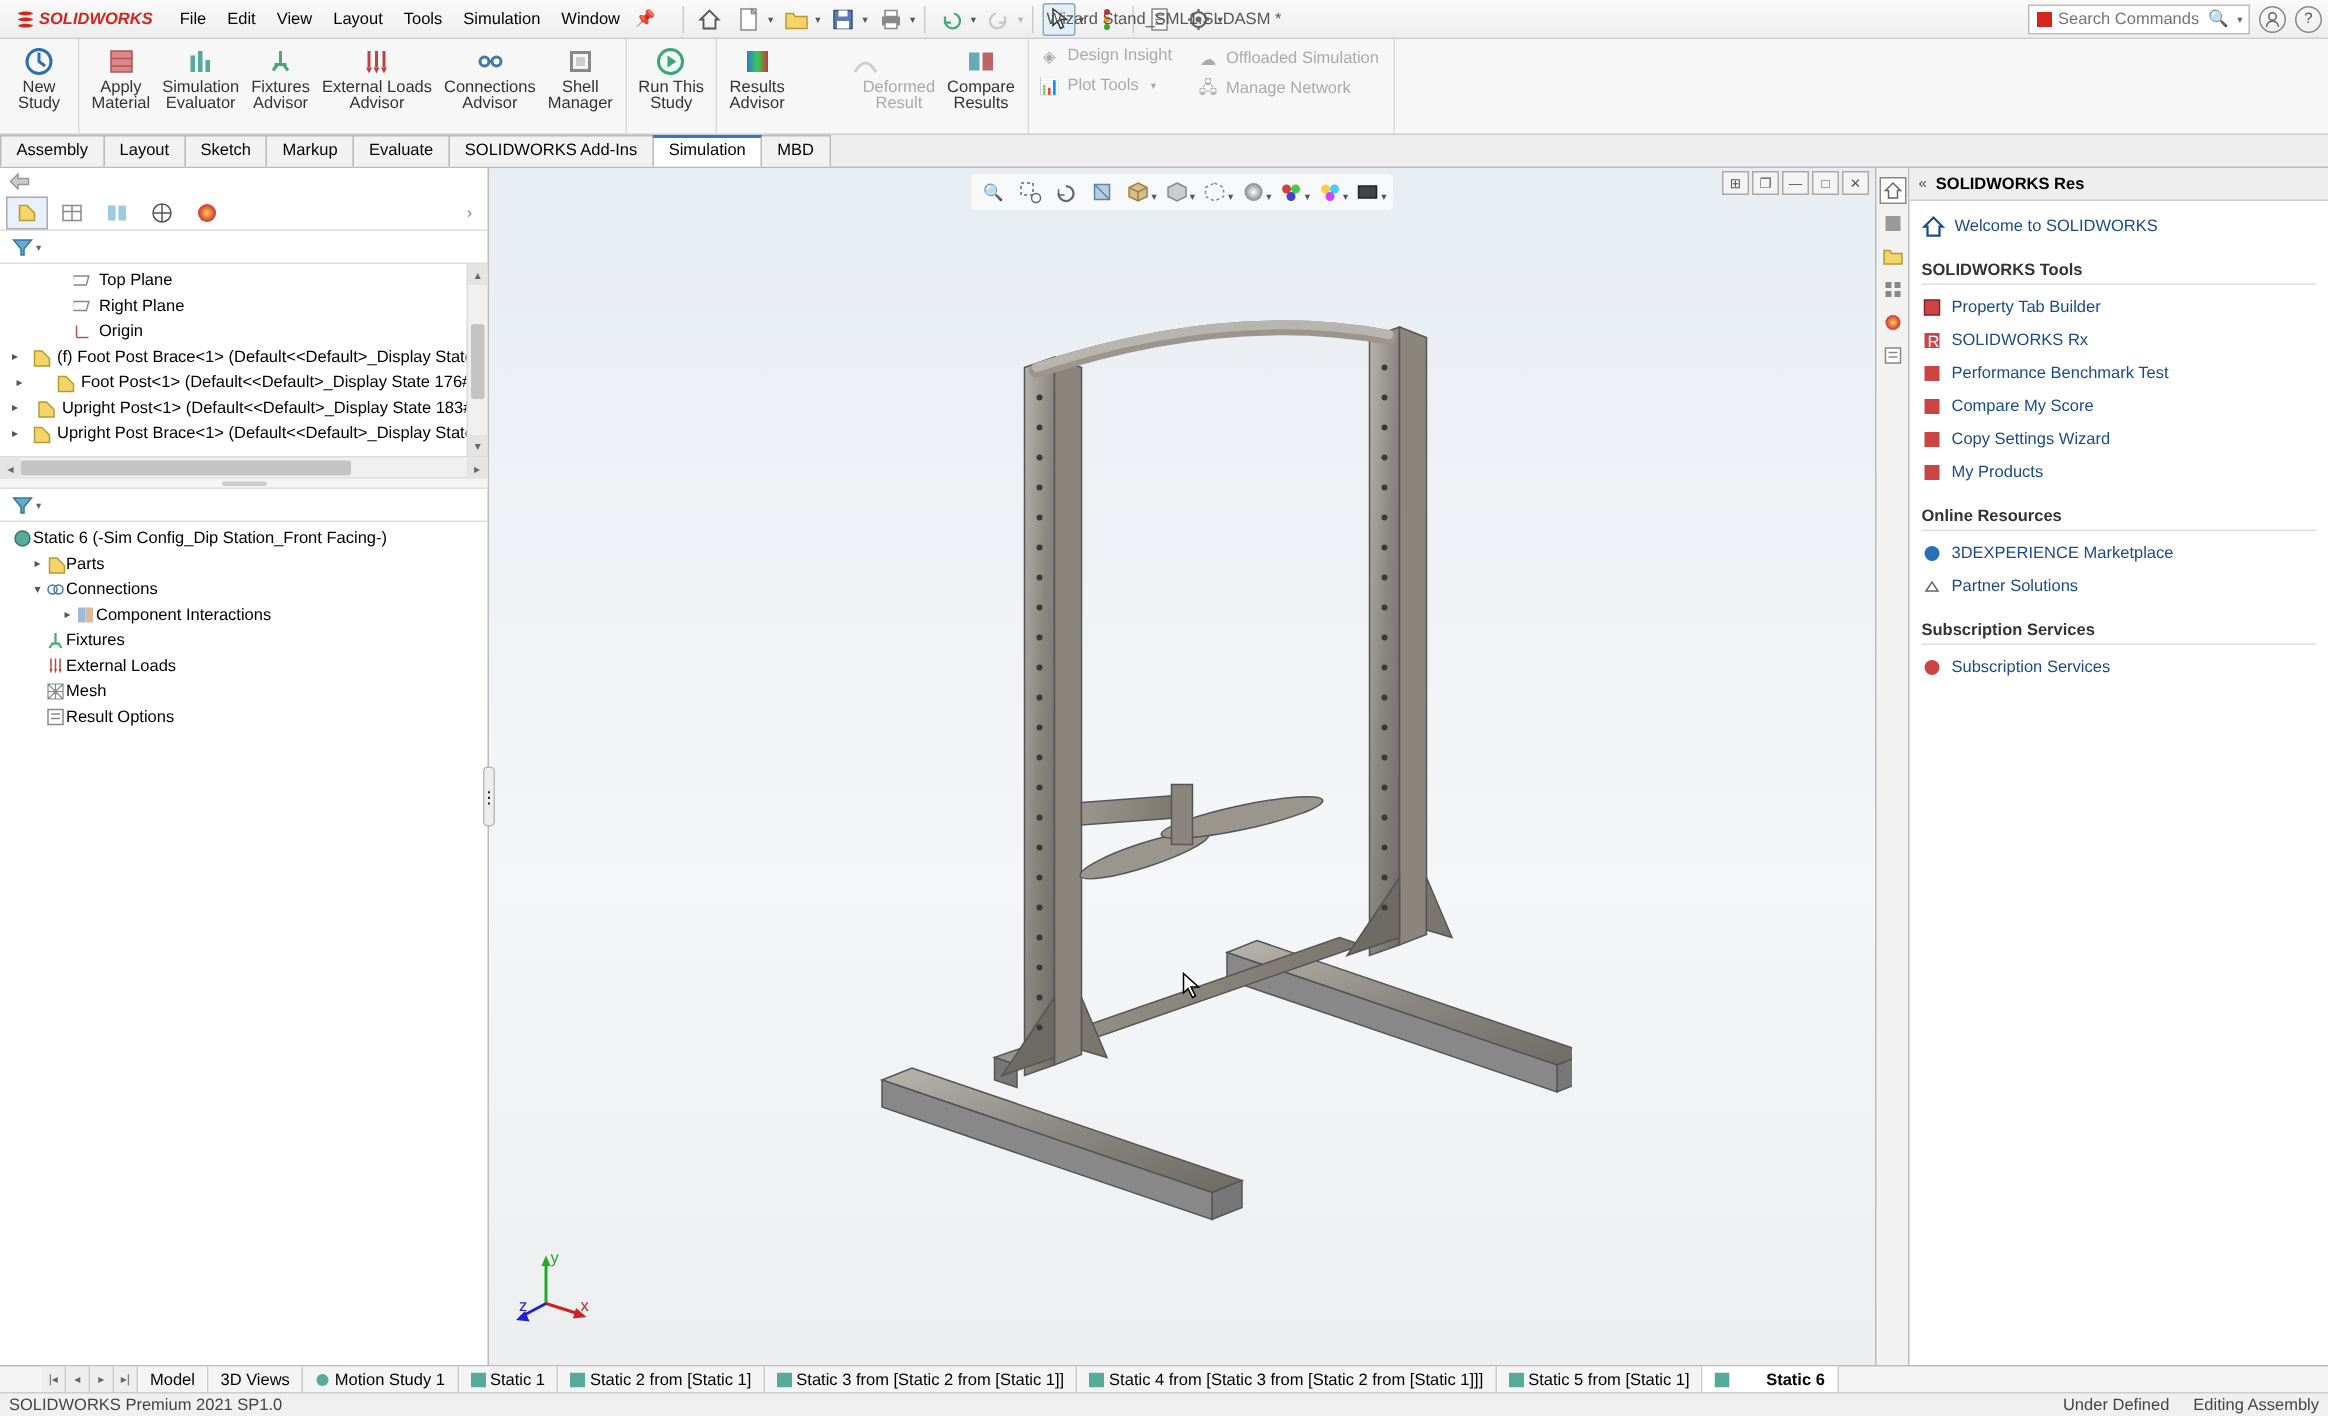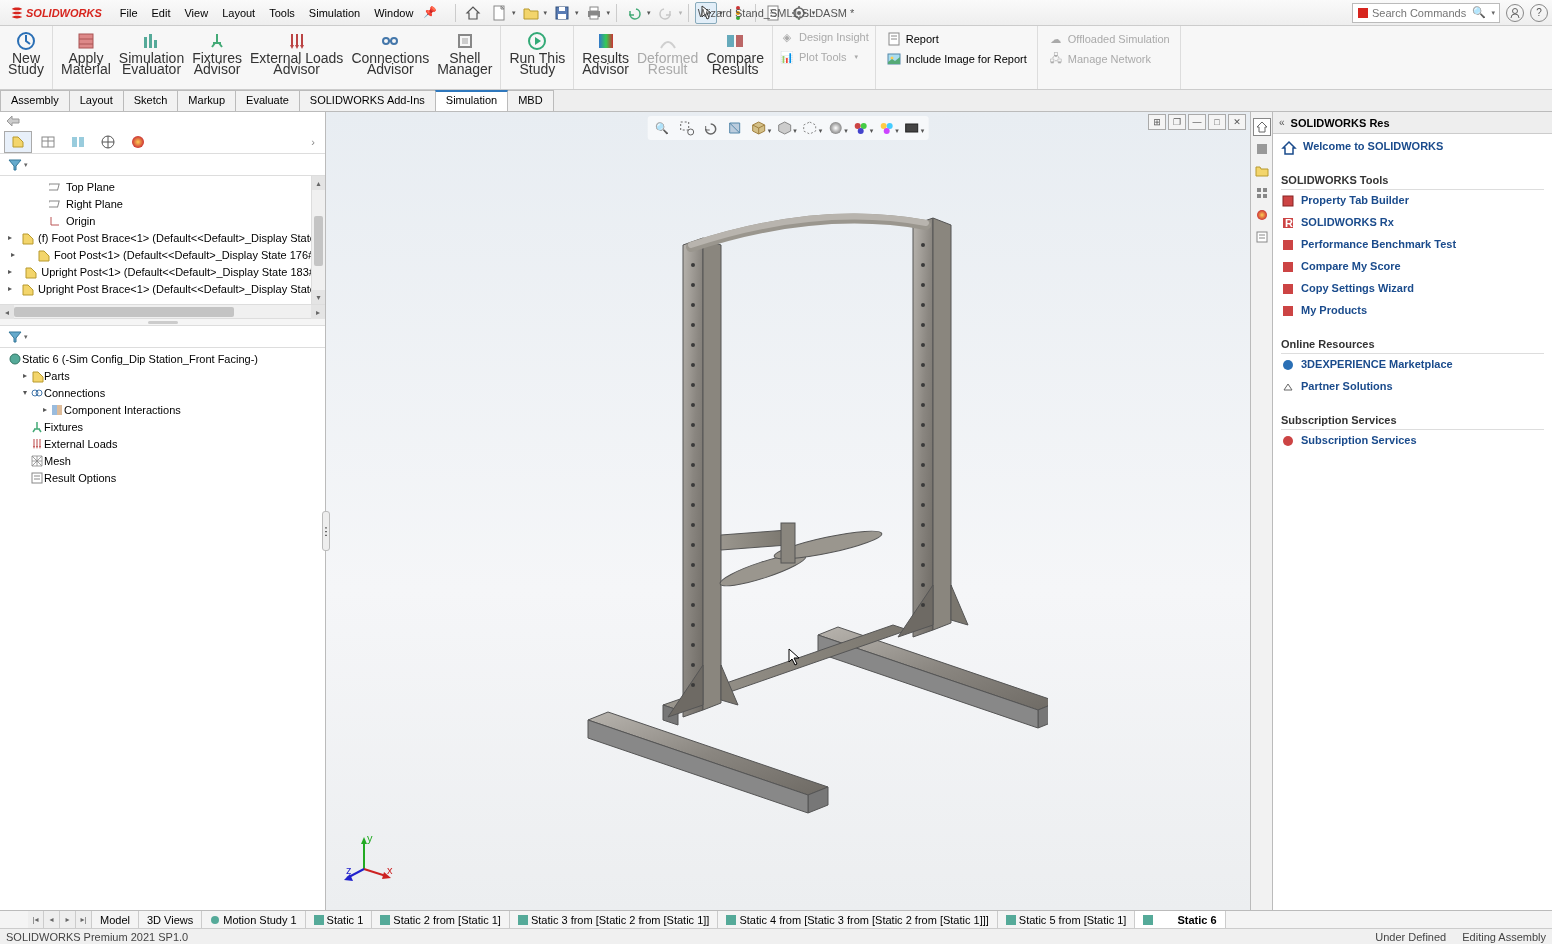--- a/index.html
+++ b/index.html
@@ -22,22 +22,22 @@
 .search-box input { border:none; outline:none; width:100px; font-size:11px; }
 .search-box .mag { color:#888; }
 .search-box .dd { font-size:7px; color:#666; margin-left:auto; }
 .circ-icon { width:18px; height:18px; border-radius:50%; border:1px solid #888; display:flex; align-items:center; justify-content:center; color:#555; font-size:10px; }
 
 
 .ribbon { height:64px; background:#f7f7f7; border-bottom:1px solid #ccc; display:flex; }
 .rgroup { display:flex; border-right:1px solid #ddd; padding:2px 4px; }
 .rbtn { display:flex; flex-direction:column; align-items:center; justify-content:flex-start; padding:2px 4px; min-width:44px; cursor:default; }
 .rbtn .ri { height:22px; display:flex; align-items:center; justify-content:center; }
-.rbtn .rl { font-size:14px; text-align:center; line-height:11px; margin-top:1px; color:#333; }
-.rbtn.dis .rl { color:#aaa; }
+.rbtn .rl { font-size:11px; text-align:center; line-height:11px; margin-top:1px; color:#333; }
+.rbtn.dis .rl { color:#aaa;margin-left:44px; }
 .rbtn.dis .ri { opacity:.35; }
 .rstack { display:flex; flex-direction:column; gap:2px; padding:2px 4px; }
 .rstack .srow { display:flex; align-items:center; gap:4px; height:18px; padding:0 2px; }
 .rstack .srow.dis { color:#aaa; }
 .rstack .srow .si { width:16px; display:flex; justify-content:center; }
 
 
 .tabstrip { height:22px; background:#eee; border-bottom:1px solid #bbb; display:flex; }
 .tabstrip .tab { padding:3px 10px; border:1px solid #bbb; border-bottom:none; background:#f2f2f2; margin-right:-1px; cursor:default; }
 .tabstrip .tab.active { background:#fff; border-top:2px solid #2f78bd; padding-top:2px; position:relative; z-index:1; }
@@ -87,21 +87,21 @@
 .gfx-splitter { position:absolute; left:-4px; top:50%; width:8px; height:40px; background:#eee; border:1px solid #bbb; border-radius:3px; display:flex; align-items:center; justify-content:center;}
 
 
 .taskpane-tabs { width:22px; background:#f2f2f2; border-left:1px solid #bbb; display:flex; flex-direction:column; align-items:center; padding-top:6px; gap:4px;}
 .taskpane-tabs .tpt { width:18px; height:18px; display:flex; align-items:center; justify-content:center; border:1px solid transparent;}
 .taskpane-tabs .tpt.active { border:1px solid #888; background:#fff;}
 .taskpane { width:280px; background:#fff; border-left:1px solid #bbb; display:flex; flex-direction:column; }
 .tp-header { height:22px; background:#eee; border-bottom:1px solid #ccc; display:flex; align-items:center; padding:0 6px; gap:6px;}
 .tp-header .coll { font-size:10px; color:#555; }
 .tp-body { padding:6px 8px; overflow:auto; }
-.tp-link { display:flex; align-items:flex-start; gap:6px; height:22px; color:#1a4b8c; cursor:pointer;font-weight:bold; }
+.tp-link { display:flex; align-items:center; gap:6px; height:22px; color:#1a4b8c; cursor:pointer; }
 .tp-section { font-weight:bold; color:#333; margin:8px 0 4px; height:20px; border-bottom:1px solid #ddd; display:flex; align-items:center;}
 
 
 .bottom-tabs { position:absolute; left:0; right:0; bottom:16px; height:18px; background:#f4f4f4; border-top:1px solid #bbb; display:flex; align-items:stretch; font-size:10px; }
 .bottom-tabs .navbtns { display:flex; }
 .bottom-tabs .navbtns div { width:16px; border-right:1px solid #ccc; display:flex; align-items:center; justify-content:center; background:#eee; color:#666; font-size:8px;}
 .bottom-tabs .btab { padding:2px 8px; border-right:1px solid #ccc; display:flex; align-items:center; gap:3px; background:#f4f4f4; }
 .bottom-tabs .btab.active { background:#fff; font-weight:bold;gap:24px; }
 .bottom-tabs .btab .bi { width:10px; height:10px; }
 
@@ -355,44 +355,20 @@
   <div class="rstack">
     <div class="srow dis">
         <span class="si">◈</span>
         <span>Design Insight</span>
       </div>
     <div class="srow dis">
         <span class="si">📊</span>
         <span>Plot Tools</span>
         <span style="font-size:7px;margin-left:4px">▾</span>
       </div>
-  </div>
-  <div class="rgroup" style="border-left:1px solid #ddd;">
-    <div class="rstack">
-      <div class="srow">
-          <span class="si">
-            <svg width="14" height="14">
-              <rect x="2" y="1" width="10" height="12" fill="#fff" stroke="#888"></rect>
-              <line x1="4" y1="4" x2="10" y2="4" stroke="#888"></line>
-              <line x1="4" y1="7" x2="10" y2="7" stroke="#888"></line>
-            </svg>
-          </span>
-          <span>Report</span>
-        </div>
-      <div class="srow">
-          <span class="si">
-            <svg width="14" height="14">
-              <rect x="1" y="2" width="12" height="10" fill="#ade" stroke="#58a"></rect>
-              <circle cx="5" cy="6" r="1.5" fill="#fc5"></circle>
-              <path d="M1 10 L5 7 L8 9 L13 5 L13 12 L1 12 Z" fill="#5a7"></path>
-            </svg>
-          </span>
-          <span>Include Image for Report</span>
-        </div>
-    </div>
   </div>
   <div class="rgroup">
     <div class="rstack">
       <div class="srow dis">
           <span class="si">☁</span>
           <span>Offloaded Simulation</span>
         </div>
       <div class="srow dis">
           <span class="si">🖧</span>
           <span>Manage Network</span>

